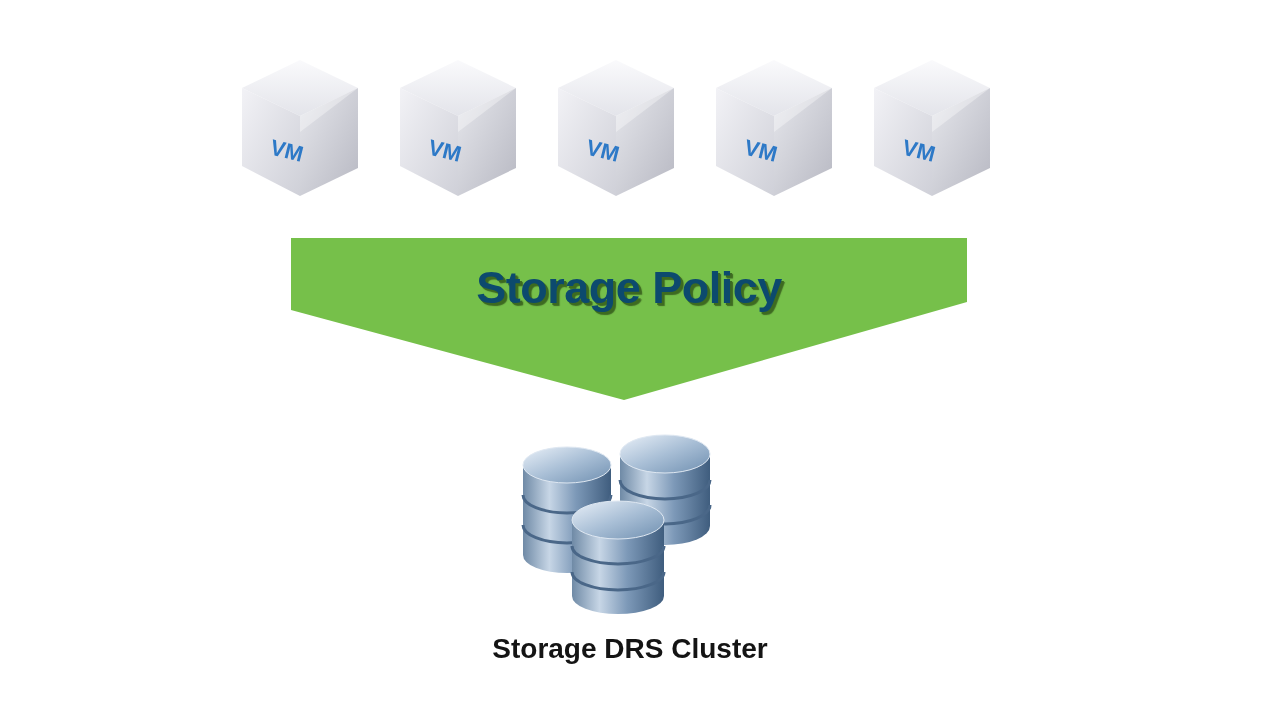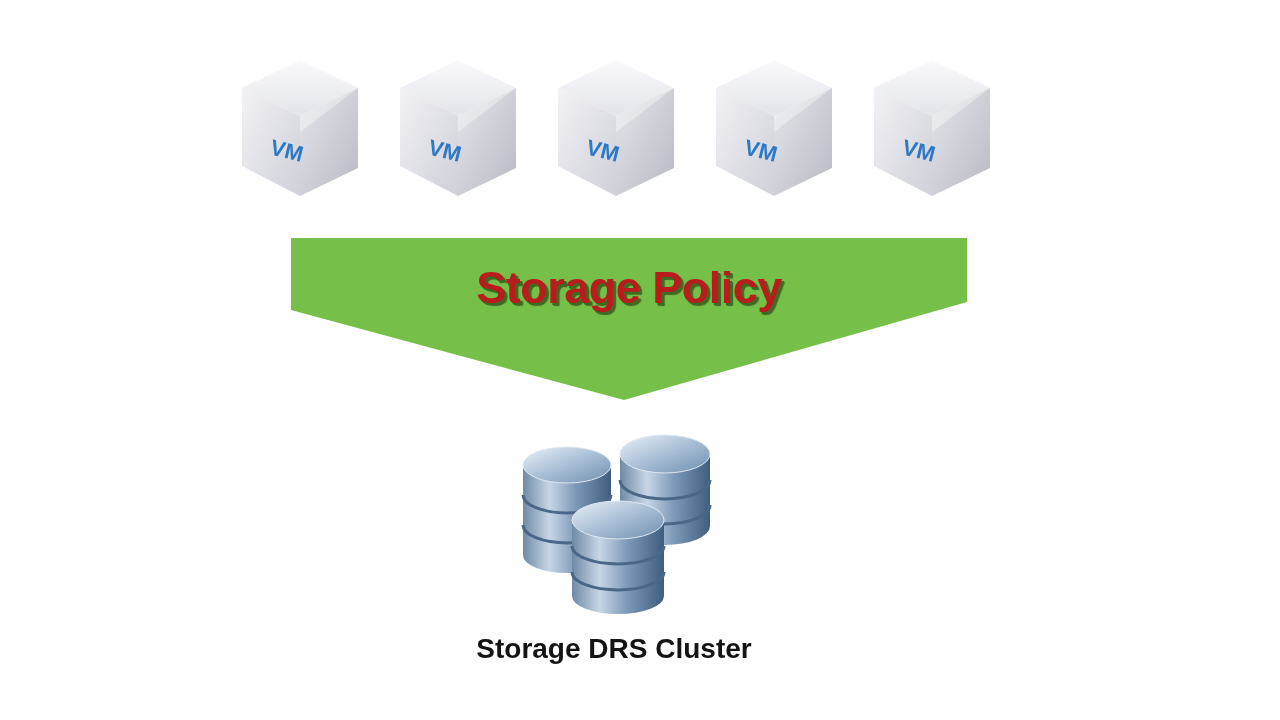--- a/index.html
+++ b/index.html
@@ -1,24 +1,24 @@
 <!DOCTYPE html>
 <html><head>
 <meta charset="utf-8">
 <style>
   html, body { margin:0; padding:0; }
   body { width:1280px; height:720px; background:#ffffff; position:relative; overflow:hidden; font-family:"Liberation Sans", sans-serif; }
   .vm-cube { position:absolute; top:58px; width:122px; height:140px; }
   .vm-cube svg { width:122px; height:140px; display:block; }
   .banner { position:absolute; left:291px; top:238px; width:676px; height:162px; }
   .banner svg { position:absolute; left:0; top:0; }
-  .banner-title { position:absolute; left:0; width:676px; top:262px; text-align:center; font-weight:bold; font-size:45px; color:#b91c1c; letter-spacing:-0.5px;
+  .banner-title { position:absolute; left:0; width:676px; top:262px; text-align:center; font-weight:bold; font-size:45px; color:#0c4a6e; letter-spacing:-0.5px;
     text-shadow: 2px 2px 0 #3d6b20, 3px 3px 1px rgba(40,70,20,0.7); }
   .storage { position:absolute; left:520px; top:430px; width:195px; height:190px; }
-  .storage-label { position:absolute; left:414px; width:400px; top:633px; text-align:center; font-weight:bold; font-size:28px; color:#141414; }
+  .storage-label { position:absolute; left:430px; width:400px; top:633px; text-align:center; font-weight:bold; font-size:28px; color:#141414; }
 </style>
 </head>
 <body>
 
 <svg width="0" height="0" style="position:absolute">
   <defs>
     <linearGradient id="cubeLeft" x1="0" y1="0" x2="1" y2="1">
       <stop offset="0" stop-color="#f2f2f6"></stop>
       <stop offset="1" stop-color="#cfd0d8"></stop>
     </linearGradient>

